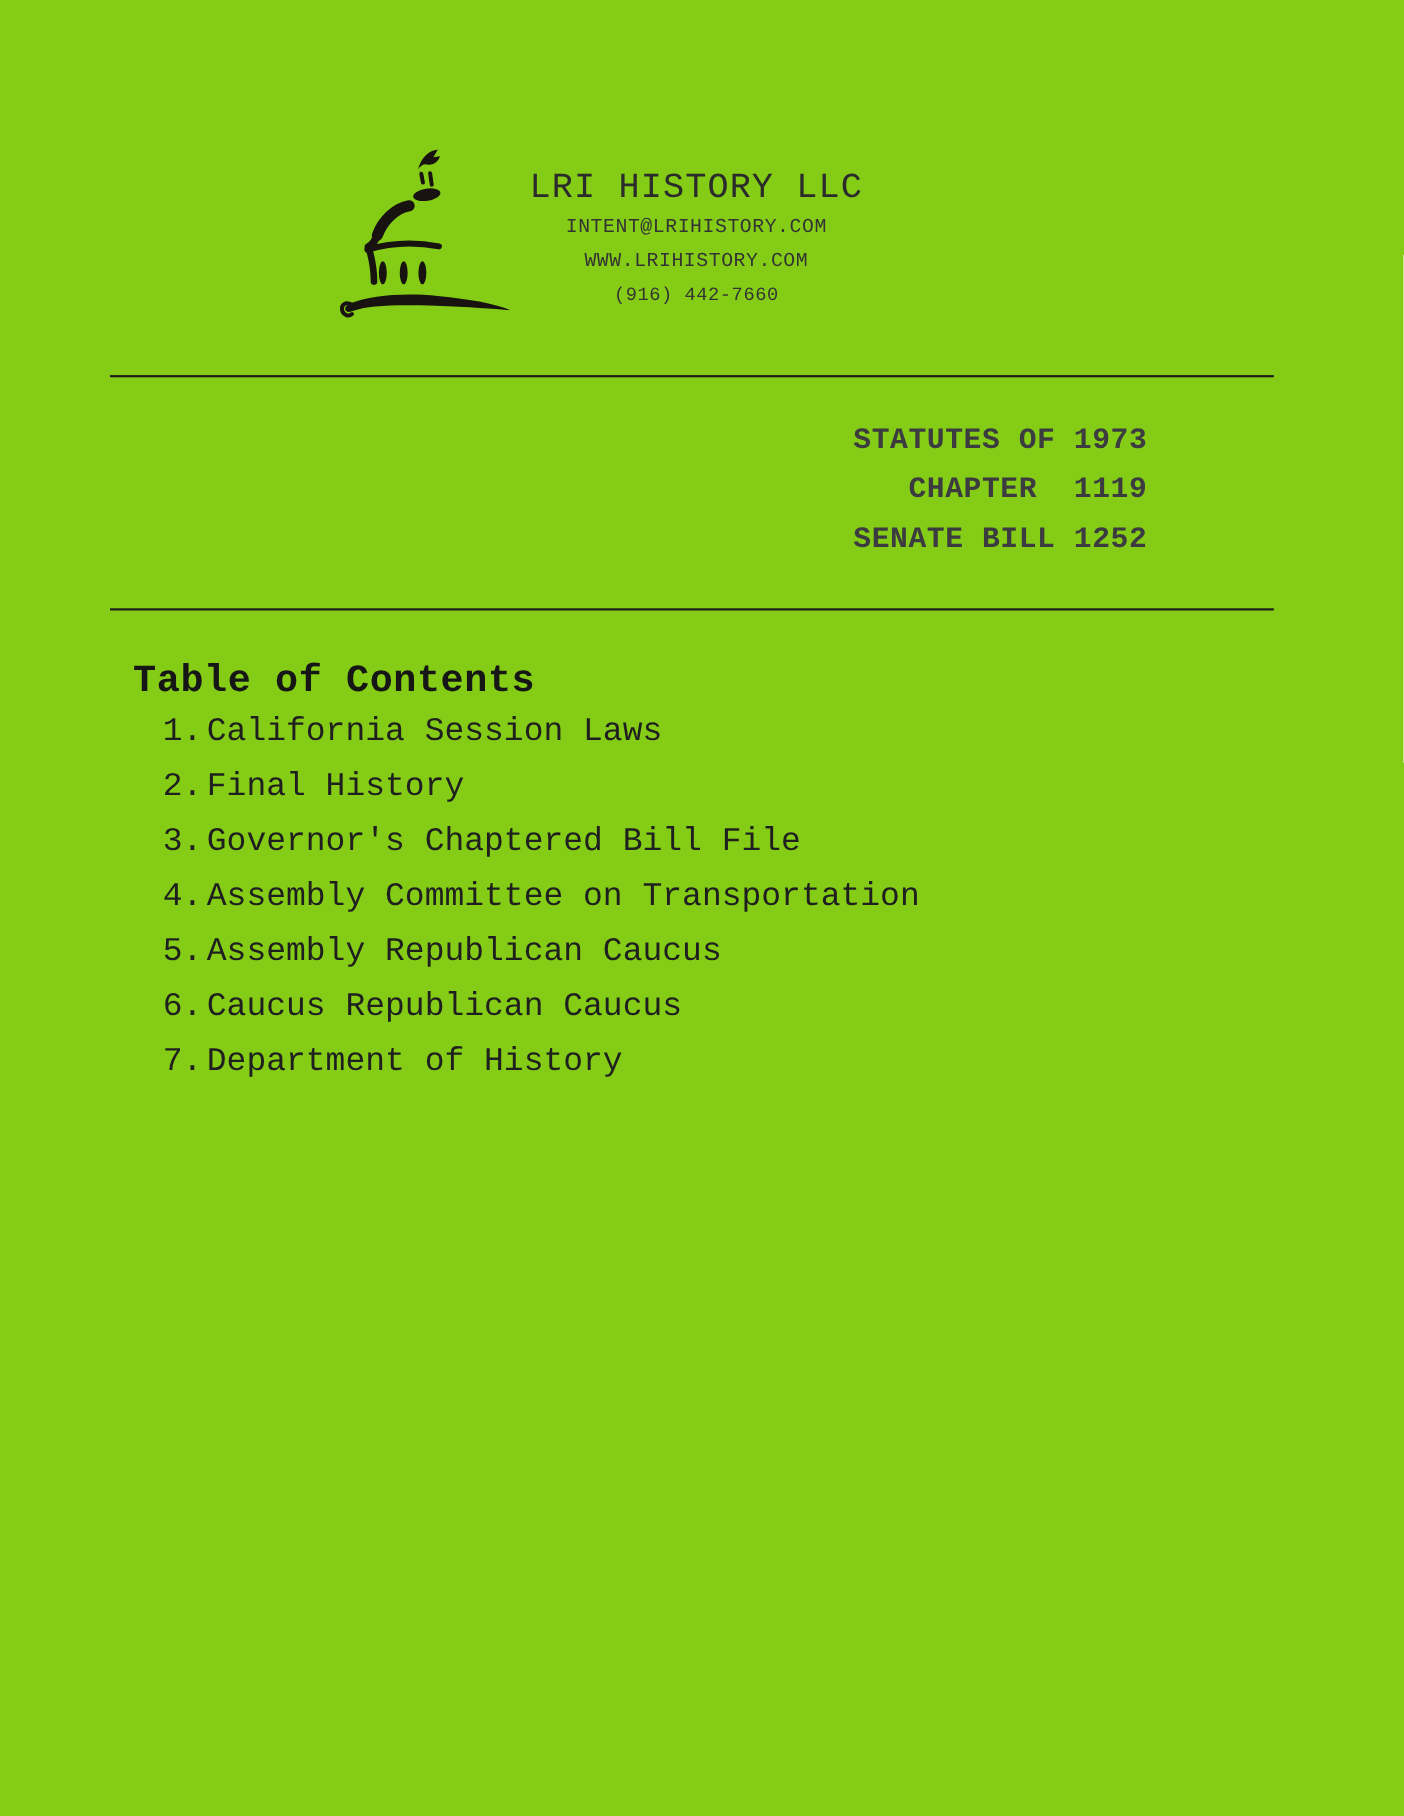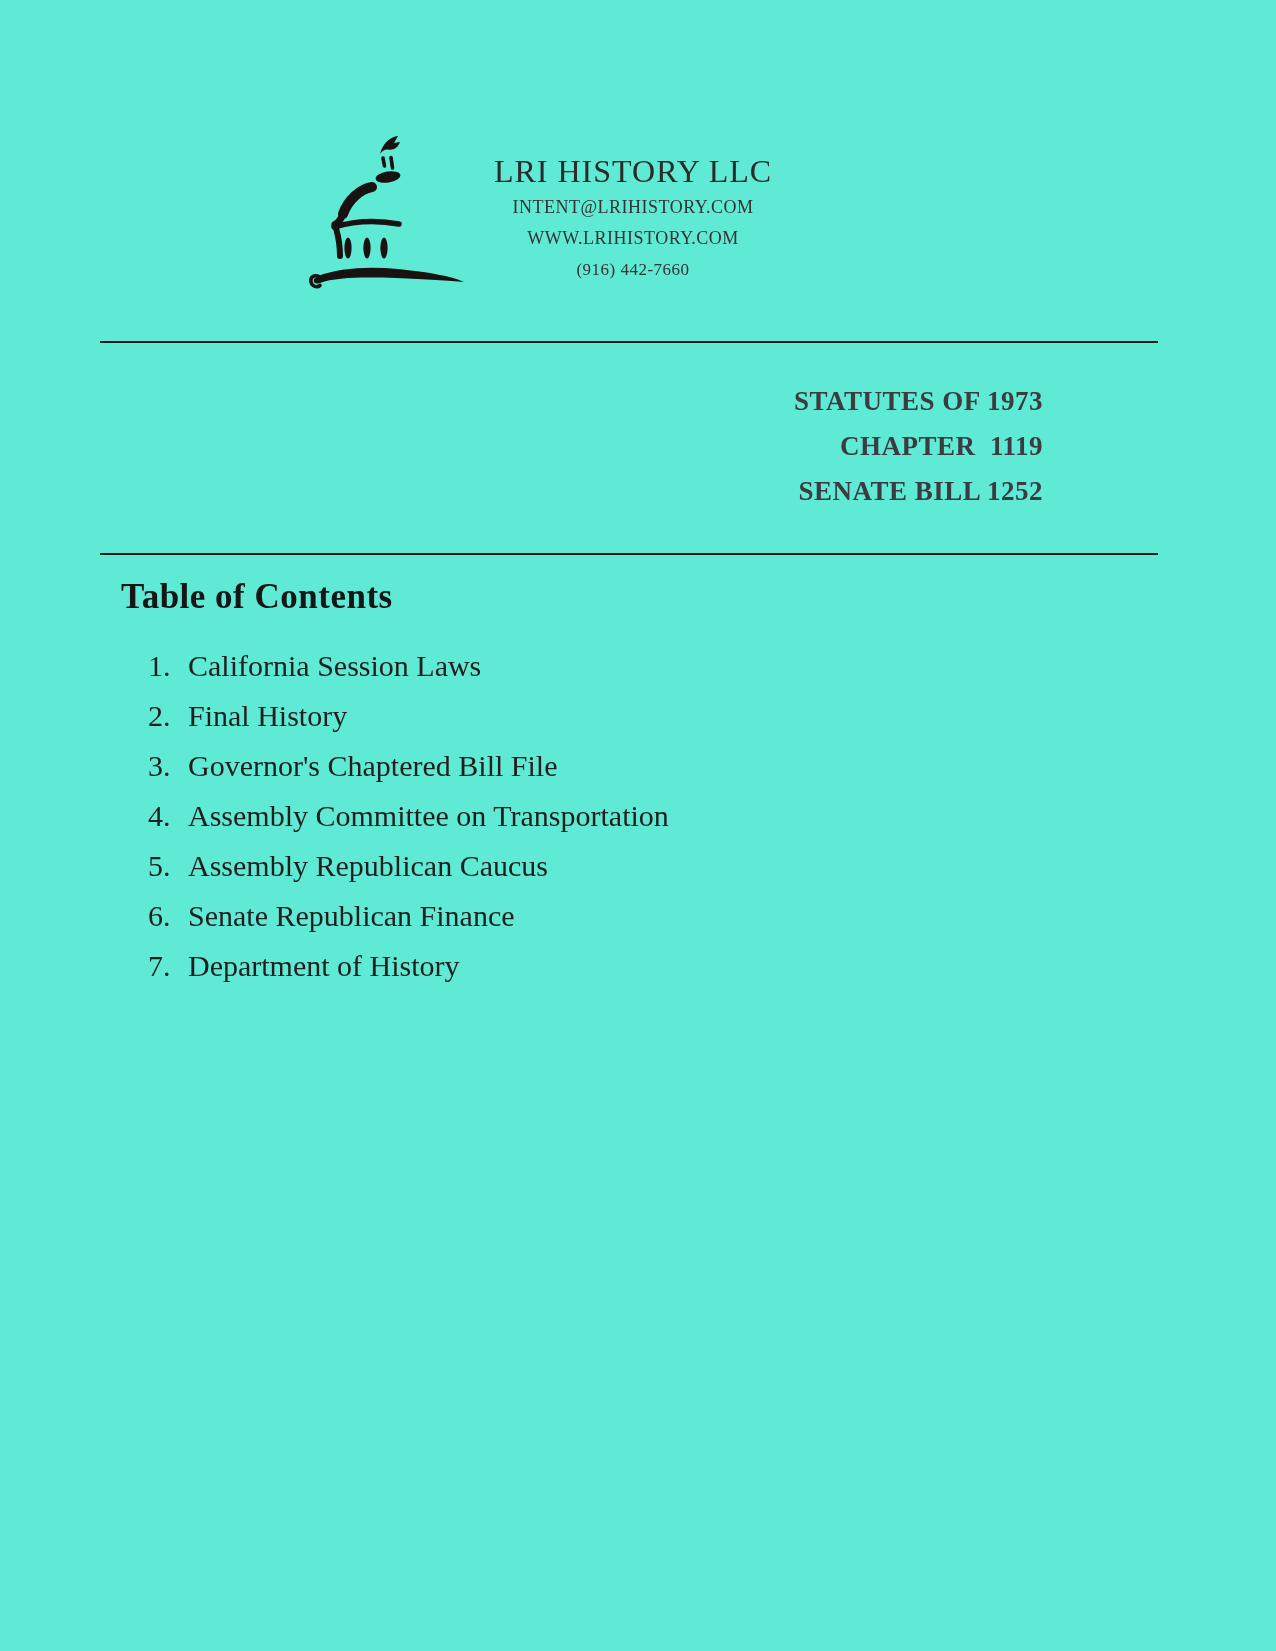--- a/index.html
+++ b/index.html
@@ -4,23 +4,23 @@
 <style>
   html, body {
     margin: 0;
     padding: 0;
     background: #ffffff;
   }
   .page {
     position: relative;
     width: 1276px;
     height: 1651px;
-    background: #5eead4;
+    background: #84cc16;
     overflow: hidden;
-    font-family: Liberation Serif, serif;
+    font-family: Liberation Mono, monospace;
     color: #1f1f1f;
   }
 
   
   .logo {
     position: absolute;
     left: 306px;
     top: 127px;
     width: 170px;
     height: 170px;
@@ -78,21 +78,21 @@
     line-height: 45px;
     color: #3c3c40;
     letter-spacing: 0.5px;
     white-space: pre;
   }
 
   
   .toc-title {
     position: absolute;
     left: 121px;
-    top: 577px;
+    top: 599px;
     margin: 0;
     font-size: 35px;
     font-weight: bold;
     letter-spacing: 0.5px;
     color: #161616;
     white-space: nowrap;
   }
   .toc-list {
     position: absolute;
     left: 148px;
@@ -185,21 +185,21 @@
     <span class="toc-label">Assembly Committee on Transportation</span>
   </div>
 
   <div class="toc-item">
     <span class="toc-num">5.</span>
     <span class="toc-label">Assembly Republican Caucus</span>
   </div>
 
   <div class="toc-item">
     <span class="toc-num">6.</span>
-    <span class="toc-label">Senate Republican Finance</span>
+    <span class="toc-label">Caucus Republican Caucus</span>
   </div>
 
   <div class="toc-item">
     <span class="toc-num">7.</span>
     <span class="toc-label">Department of History</span>
   </div>
 </div>
 
 </div>
 

